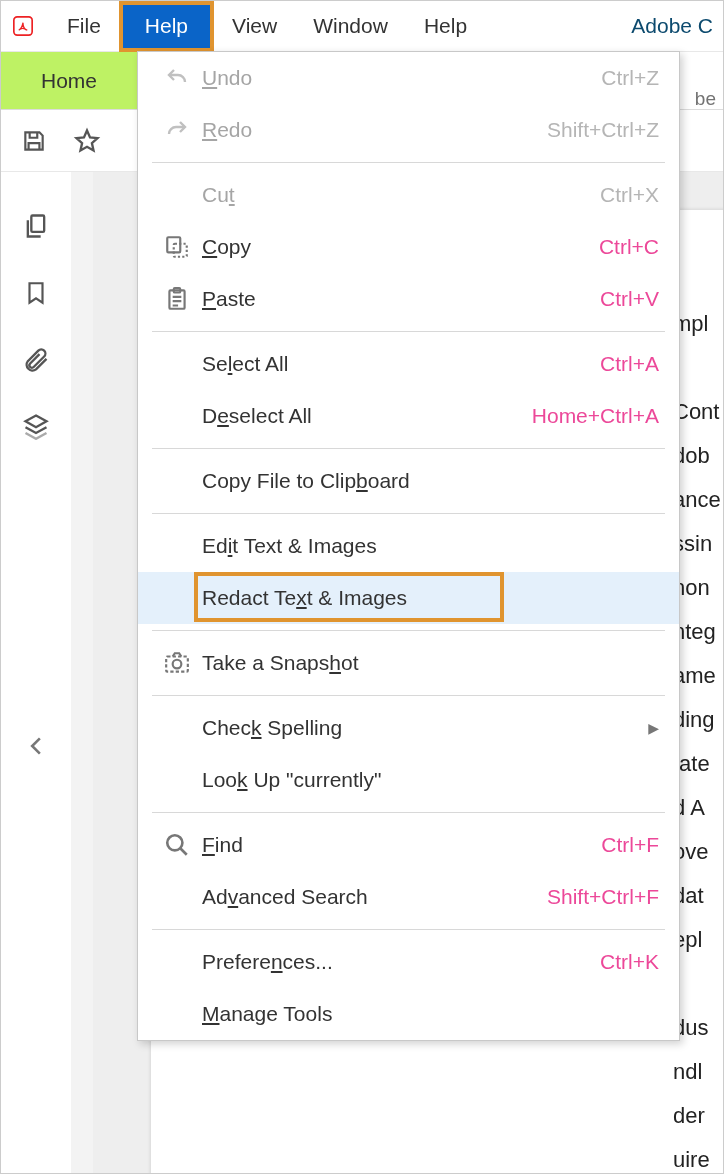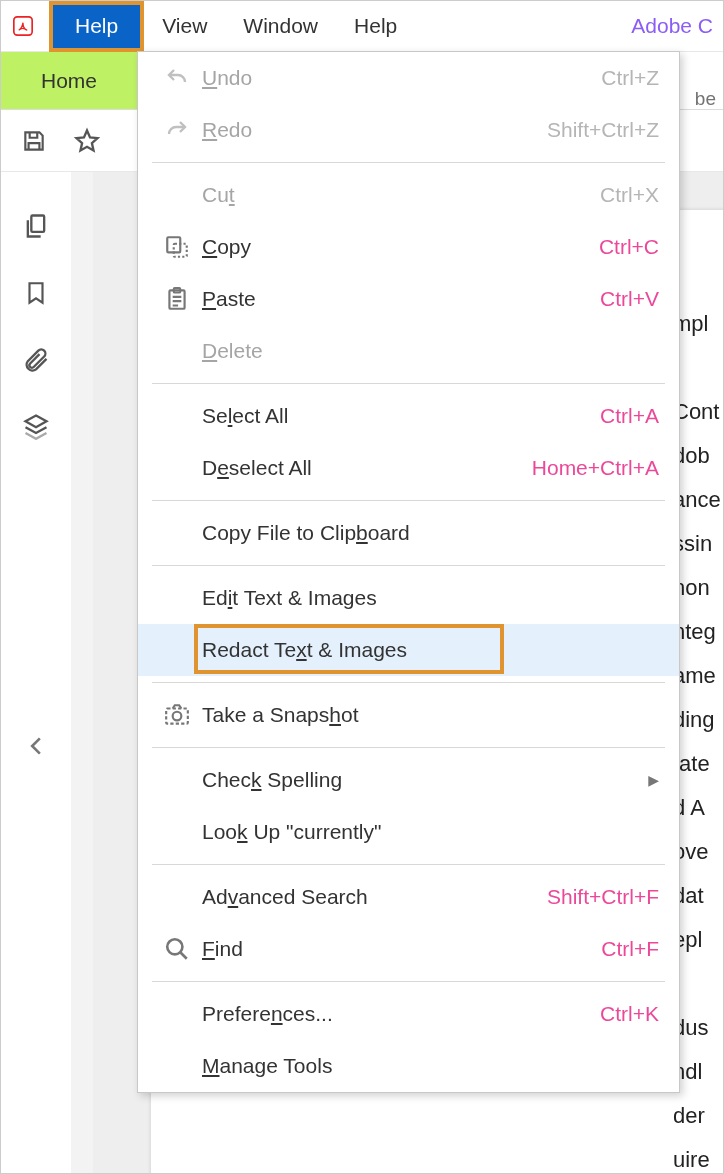--- a/index.html
+++ b/index.html
@@ -40,21 +40,21 @@
   }
   .menu-item.active {
     background: #0a64c8;
     color: #fff;
     border: 4px solid #e0942f;
     padding: 0 22px;
     box-sizing: border-box;
     height: 51px;
   }
   .menubar .spacer { flex: 1; }
-  .menubar .right-text { padding-right: 0; color: #8b5cf6; white-space: nowrap; }
+  .menubar .right-text { padding-right: 0; color: #0c4a6e; white-space: nowrap; }
 
   .subbar {
     height: 58px;
     display: flex;
     align-items: stretch;
     border-bottom: 1px solid #dcdcdc;
   }
   .home-tab {
     width: 137px;
     display: flex;
@@ -187,20 +187,21 @@
 </head>
 <body>
 
 <div class="menubar">
   <span class="app-icon">
     <svg width="20" height="20" viewBox="0 0 24 24">
         <rect x="1" y="1" width="22" height="22" rx="4" fill="none" stroke="#ed2224" stroke-width="2"></rect>
         <path d="M7 17c2-1 4-4 5-9 0 5 1 8 5 9-4-3-7-3-10 0z" fill="none" stroke="#ed2224" stroke-width="1.5"></path>
       </svg>
   </span>
+  <span class="menu-item">File</span>
   <span class="menu-item active">Help</span>
   <span class="menu-item">View</span>
   <span class="menu-item">Window</span>
   <span class="menu-item">Help</span>
   <span class="spacer"></span>
   <span class="right-text">Adobe C</span>
 </div>
 
 <div class="subbar">
   <div class="home-tab">Home</div>
@@ -321,24 +322,20 @@
       <span class="icon-slot">
         <svg width="26" height="28" viewBox="0 0 24 24" fill="none" stroke="currentColor" stroke-width="2">
           <rect x="5" y="4" width="14" height="17" rx="1"></rect>
           <rect x="9" y="2" width="6" height="4" rx="1"></rect>
           <path d="M8 10h8M8 14h8M8 18h5"></path>
         </svg>
       </span>
       <span class="label"><span class="u">P</span>aste</span>
       <span class="shortcut">Ctrl+V</span>
     </div>
-    <div class="drow disabled">
-      <span class="icon-slot"></span>
-      <span class="label"><span class="u">D</span>elete</span>
-    </div>
     <div class="separator"></div>
     <div class="drow">
       <span class="icon-slot"></span>
       <span class="label">Se<span class="u">l</span>ect All</span>
       <span class="shortcut">Ctrl+A</span>
     </div>
     <div class="drow">
       <span class="icon-slot"></span>
       <span class="label">D<span class="u">e</span>select All</span>
       <span class="shortcut">Home+Ctrl+A</span>
@@ -374,34 +371,34 @@
       <span class="icon-slot"></span>
       <span class="label">Chec<span class="u">k</span> Spelling</span>
       <span class="sub-arrow">▶</span>
     </div>
     <div class="drow">
       <span class="icon-slot"></span>
       <span class="label">Loo<span class="u">k</span> Up "currently"</span>
     </div>
     <div class="separator"></div>
     <div class="drow">
-      <span class="icon-slot"></span>
-      <span class="label">Ad<span class="u">v</span>anced Search</span>
-      <span class="shortcut">Shift+Ctrl+F</span>
-    </div>
-    <div class="drow">
       <span class="icon-slot">
         <svg width="26" height="26" viewBox="0 0 24 24" fill="none" stroke="currentColor" stroke-width="2.4">
           <circle cx="10" cy="10" r="7"></circle>
           <path d="M21 21l-6-6"></path>
         </svg>
       </span>
       <span class="label"><span class="u">F</span>ind</span>
       <span class="shortcut">Ctrl+F</span>
     </div>
+    <div class="drow">
+      <span class="icon-slot"></span>
+      <span class="label">Ad<span class="u">v</span>anced Search</span>
+      <span class="shortcut">Shift+Ctrl+F</span>
+    </div>
     <div class="separator"></div>
     <div class="drow">
       <span class="icon-slot"></span>
       <span class="label">Prefere<span class="u">n</span>ces...</span>
       <span class="shortcut">Ctrl+K</span>
     </div>
     <div class="drow">
       <span class="icon-slot"></span>
       <span class="label"><span class="u">M</span>anage Tools</span>
     </div>

